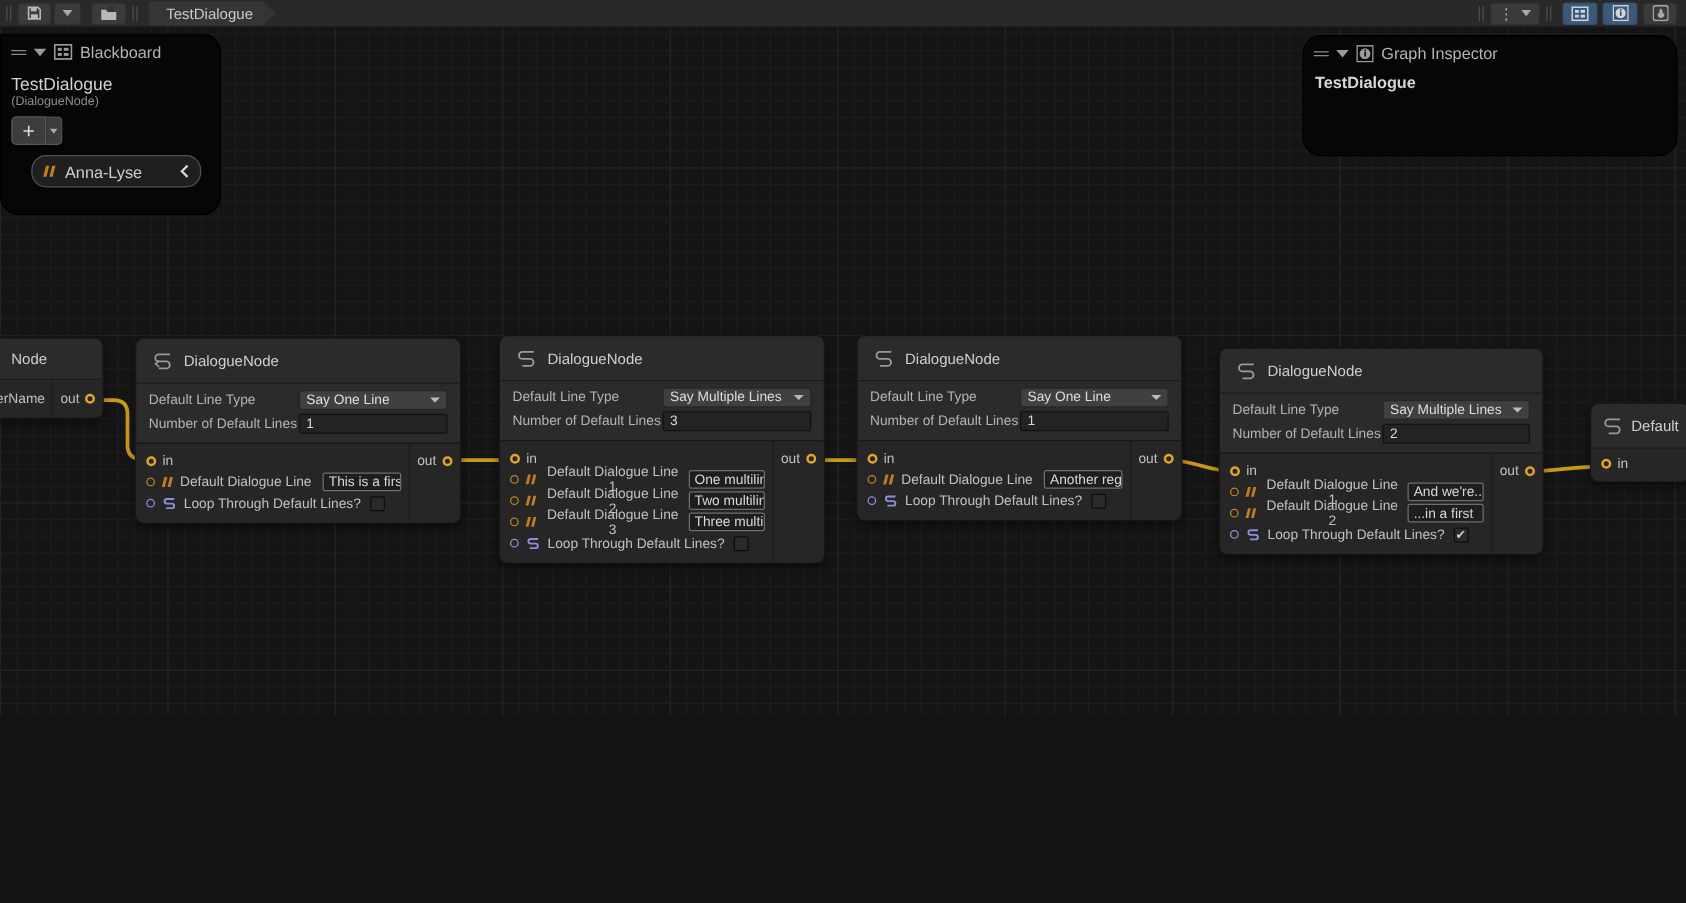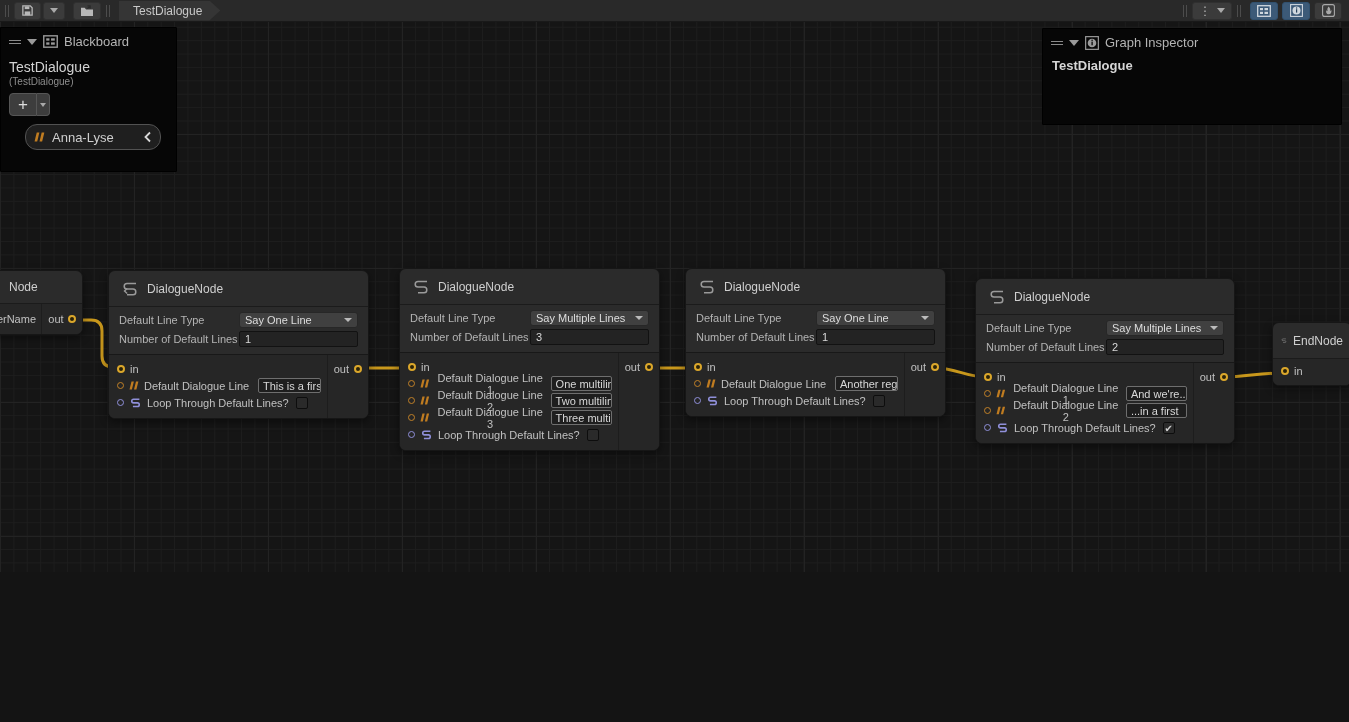--- a/index.html
+++ b/index.html
@@ -28,21 +28,21 @@
     display:flex; align-items:center; padding:0 18px 0 14px;
     clip-path:polygon(0 0, calc(100% - 11px) 0, 100% 50%, calc(100% - 11px) 100%, 0 100%); }
   .spacer { flex:1; }
   .toggle-btn { width:28px; height:18px; border-radius:3px; display:flex; align-items:center;
     justify-content:center; border:1px solid #2c2c2c; margin-left:4px; }
   .toggle-on { background:#3c5a78; border-color:#31516f; }
   .toggle-off { background:#3b3b3b; }
   .kebab-dots { color:#b5b5b5; font-size:12px; letter-spacing:0; line-height:10px; }
 
   
-  .panel { position:absolute; background:#060606; border:1px solid #000; border-radius:1px; z-index:25; }
+  .panel { position:absolute; background:#060606; border:1px solid #000; border-radius:15px; z-index:25; }
   .panel-header { display:flex; align-items:center; gap:6px; padding:6px 8px 4px 8px; }
   .drag-handle { display:flex; flex-direction:column; gap:2px; }
   .drag-handle i { display:block; width:12px; height:1px; background:#8a8a8a; }
   .collapse-tri { width:0; height:0; border-left:5px solid transparent; border-right:5px solid transparent;
     border-top:6px solid #9a9a9a; }
   .panel-title { color:#b4b4b4; font-size:13px; }
   #blackboard { left:0; top:27px; width:177px; height:145px; border-top-left-radius:0; }
   .bb-graphname { color:#d2d2d2; font-size:14px; padding:6px 0 0 8px; }
   .bb-graphtype { color:#8f8f8f; font-size:10px; padding:1px 0 6px 8px; }
   .bb-addrow { display:flex; padding-left:8px; }
@@ -447,21 +447,21 @@
         </div>
       </div>
     </div>
   </div>
 
   <div class="node" id="node-end">
     <div class="node-title" style="padding:0 8px; gap:6px;">
       <svg width="18" height="17" viewBox="0 0 18 17">
         <path d="M15 3.5 H6 a2.8 2.8 0 0 0 0 5.6 h6 a2.8 2.8 0 0 1 0 5.6 H6" fill="none" stroke="#9a9a9a" stroke-width="1.5"></path>
       </svg>
-      <span>EndNode</span>
+      <span>Default</span>
     </div>
     <div style="background:#262626;">
       <div class="port-row">
         <span class="dot dot-exec"></span>
         <span class="port-label">in</span>
       </div>
     </div>
   </div>
 
   <div class="panel" id="blackboard">
@@ -474,21 +474,21 @@
       <svg width="15" height="13" viewBox="0 0 14 12">
         <rect x="0.7" y="0.7" width="12.6" height="10.6" fill="none" stroke="#9a9a9a" stroke-width="1.3"></rect>
         <rect x="3" y="3" width="3" height="2.2" fill="#9a9a9a"></rect>
         <rect x="3" y="6.8" width="3" height="2.2" fill="#9a9a9a"></rect>
         <rect x="7.5" y="3" width="3.5" height="2.2" fill="#9a9a9a"></rect>
         <rect x="7.5" y="6.8" width="3.5" height="2.2" fill="#9a9a9a"></rect>
       </svg>
       <span class="panel-title">Blackboard</span>
     </div>
     <div class="bb-graphname">TestDialogue</div>
-    <div class="bb-graphtype">(TestDialogue)</div>
+    <div class="bb-graphtype">(DialogueNode)</div>
     <div class="bb-addrow">
       <div class="bb-add">+</div>
       <div class="bb-add-dd">
         <span class="tb-caret"></span>
       </div>
     </div>
     <div class="bb-field">
       <svg width="11" height="10" viewBox="0 0 10 9">
         <path d="M2.5 0.5 h2.4 l-2 8 h-2.4 z" fill="#c07c20"></path>
           <path d="M7 0.5 h2.4 l-2 8 h-2.4 z" fill="#c07c20"></path>

